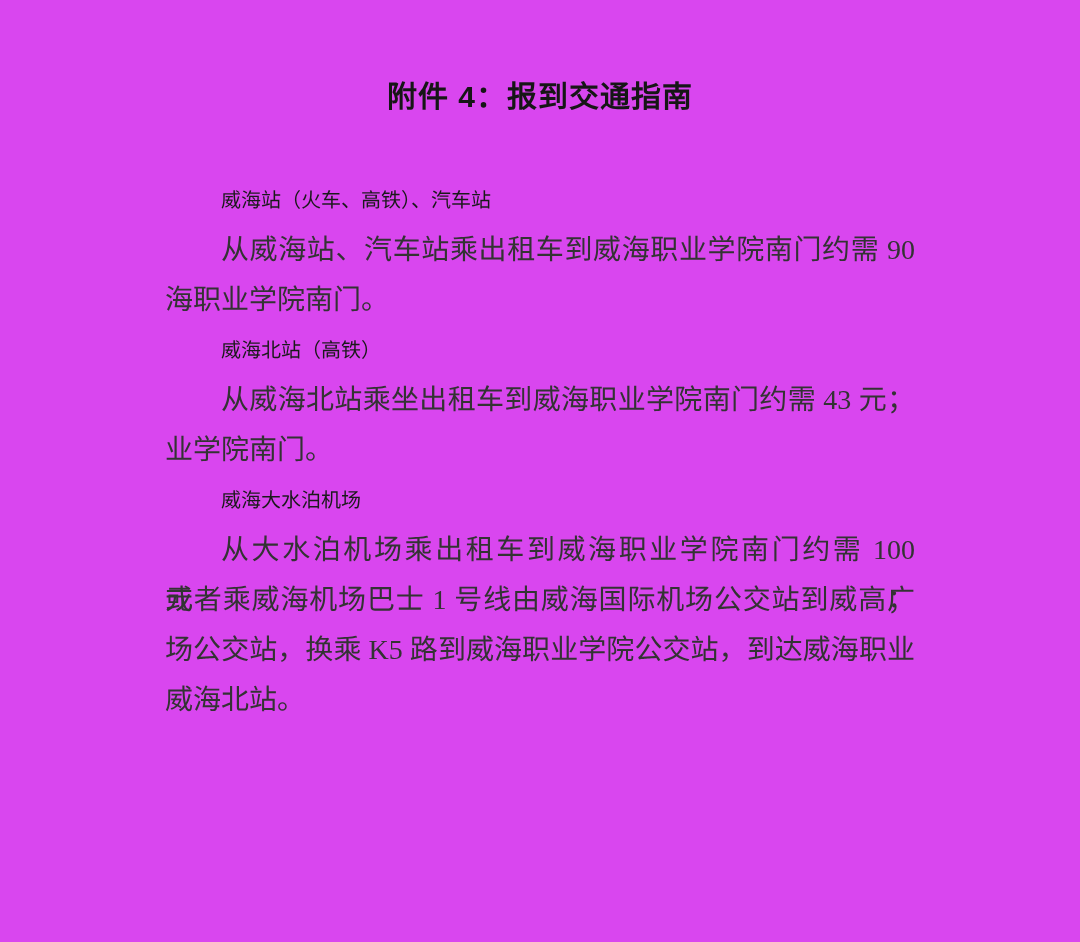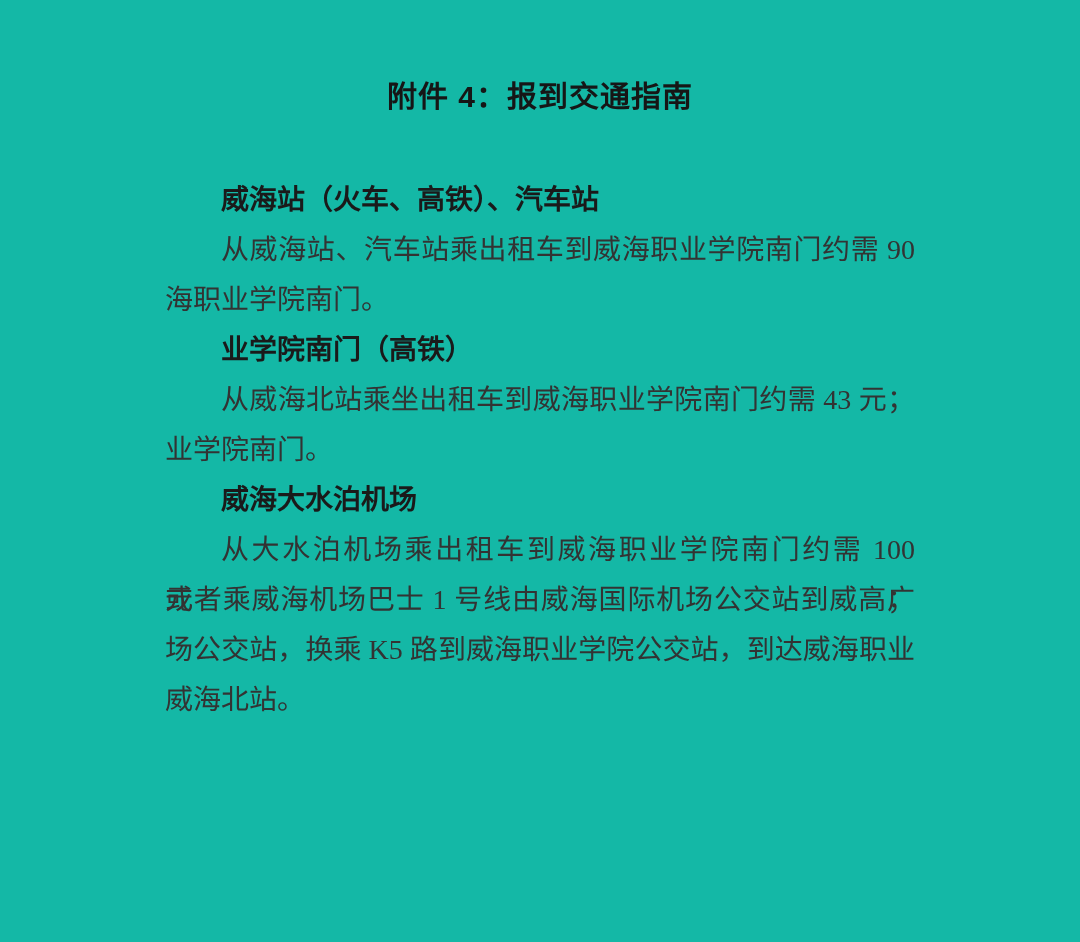--- a/index.html
+++ b/index.html
@@ -11,21 +11,21 @@
     height: 942px;
     background: #ffffff;
     overflow: hidden;
     font-family: "Liberation Serif", "DejaVu Serif", serif;
     color: #333333;
   }
   .page {
     position: relative;
     width: 1080px;
     height: 942px;
-    background: #14b8a6;
+    background: #d946ef;
   }
   .content {
     position: absolute;
     left: 165px;
     top: 0;
     width: 750px;
     padding-top: 72px;
   }
   .doc-title {
     font-family: "Liberation Sans", "DejaVu Sans", sans-serif;
@@ -33,22 +33,22 @@
     font-size: 30px;
     line-height: 50px;
     height: 50px;
     text-align: center;
     color: #161616;
     letter-spacing: 1px;
     margin: 0 0 53px 0;
   }
   .section-heading {
     font-family: "Liberation Sans", "DejaVu Sans", sans-serif;
-    font-weight: 700;
-    font-size: 28px;
+    font-weight: 400;
+    font-size: 20px;
     line-height: 50px;
     height: 50px;
     color: #1a1a1a;
     text-indent: 56px;
     white-space: nowrap;
   }
   .line {
     font-size: 28px;
     line-height: 50px;
     height: 50px;
@@ -70,21 +70,21 @@
 
     <div class="doc-title">附件 4：报到交通指南</div>
 
     <div>
       <div class="section-heading">威海站（火车、高铁）、汽车站</div>
       <div class="line first just">从威海站、汽车站乘出租车到威海职业学院南门约需 90</div>
       <div class="line">海职业学院南门。</div>
     </div>
 
     <div>
-      <div class="section-heading">业学院南门（高铁）</div>
+      <div class="section-heading">威海北站（高铁）</div>
       <div class="line first just">从威海北站乘坐出租车到威海职业学院南门约需 43 元；</div>
       <div class="line">业学院南门。</div>
     </div>
 
     <div>
       <div class="section-heading">威海大水泊机场</div>
       <div class="line first just">从大水泊机场乘出租车到威海职业学院南门约需 100 元；</div>
       <div class="line just">或者乘威海机场巴士 1 号线由威海国际机场公交站到威高广</div>
       <div class="line just">场公交站，换乘 K5 路到威海职业学院公交站，到达威海职业</div>
       <div class="line">威海北站。</div>

